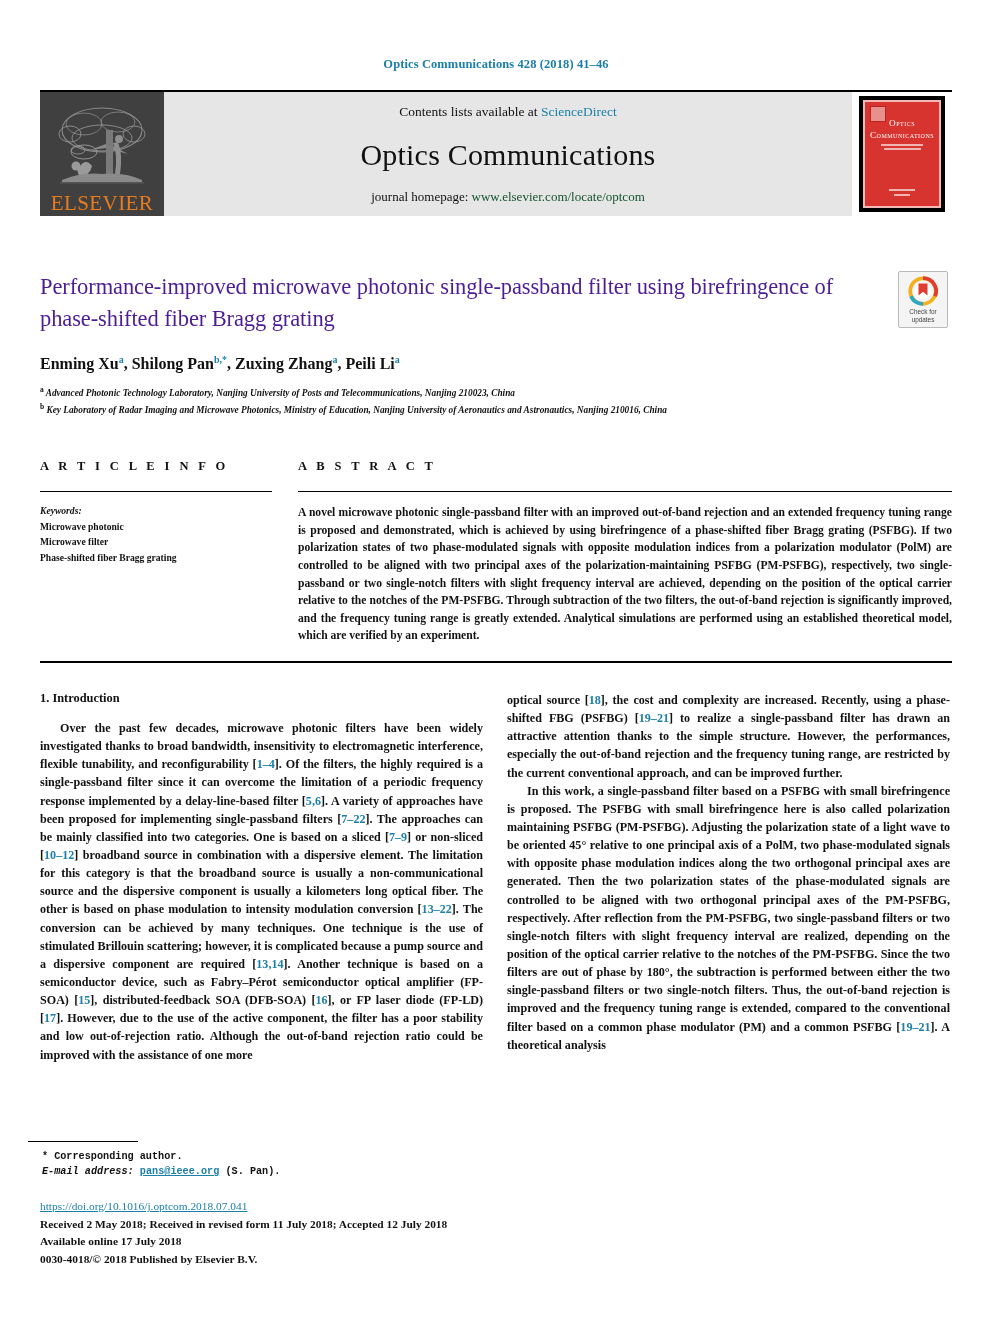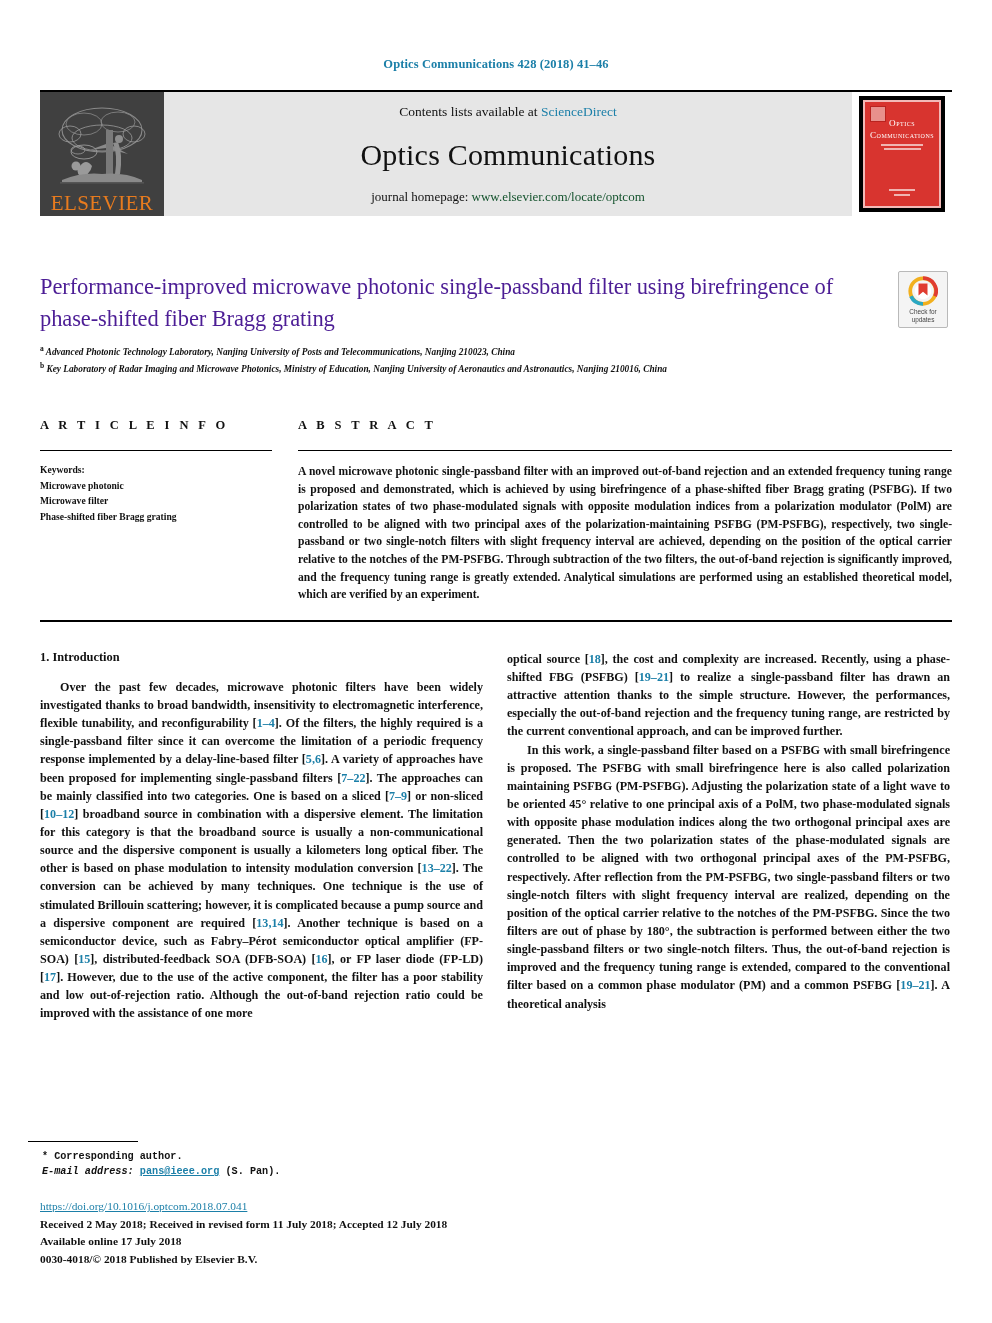--- a/index.html
+++ b/index.html
@@ -184,21 +184,21 @@
   .col-abs  { flex: 1 1 auto; }
   .sec-head {
     font-size: 12.5px;
     font-weight: bold;
     letter-spacing: 3.4px;
     color:#111;
     font-family:"Liberation Serif", serif;
   }
   .hr-thin { border-top:1px solid #000; margin-top: 17px; }
   .keywords { margin-top: 11px; font-size: 9.6px; font-weight:bold; line-height:1.62; color:#111;}
-  .keywords .kw-title { }
+  .keywords .kw-title { font-style: italic; }
   .abstract-text {
     margin-top: 12px;
     font-size: 11.6px;
     font-weight: bold;
     line-height: 1.52;
     text-align: justify;
     color:#111;
   }
   .hr-thick { border-top: 2.2px solid #000; margin-top: 16px; }
 
@@ -310,20 +310,26 @@
           </div>
         </div>
       </div>
     </div>
   </div>
 
   <div class="title-block">
     <div class="title-main">
       <h1 class="article-title">Performance-improved microwave photonic single-passband filter using birefringence of phase-shifted fiber Bragg grating</h1>
 
+      <div class="authors">
+        <span>Enming Xu</span><sup>a</sup>,
+        <span>Shilong Pan</span><sup class="star">b,*</sup>,
+        <span>Zuxing Zhang</span><sup>a</sup>,
+        <span>Peili Li</span><sup>a</sup>
+      </div>
 
       <div class="affils">
         <div class="affil">
           <sup>a</sup>
           <span>Advanced Photonic Technology Laboratory, Nanjing University of Posts and Telecommunications, Nanjing 210023, China</span>
         </div>
         <div class="affil">
           <sup>b</sup>
           <span>Key Laboratory of Radar Imaging and Microwave Photonics, Ministry of Education, Nanjing University of Aeronautics and Astronautics, Nanjing 210016, China</span>
         </div>

